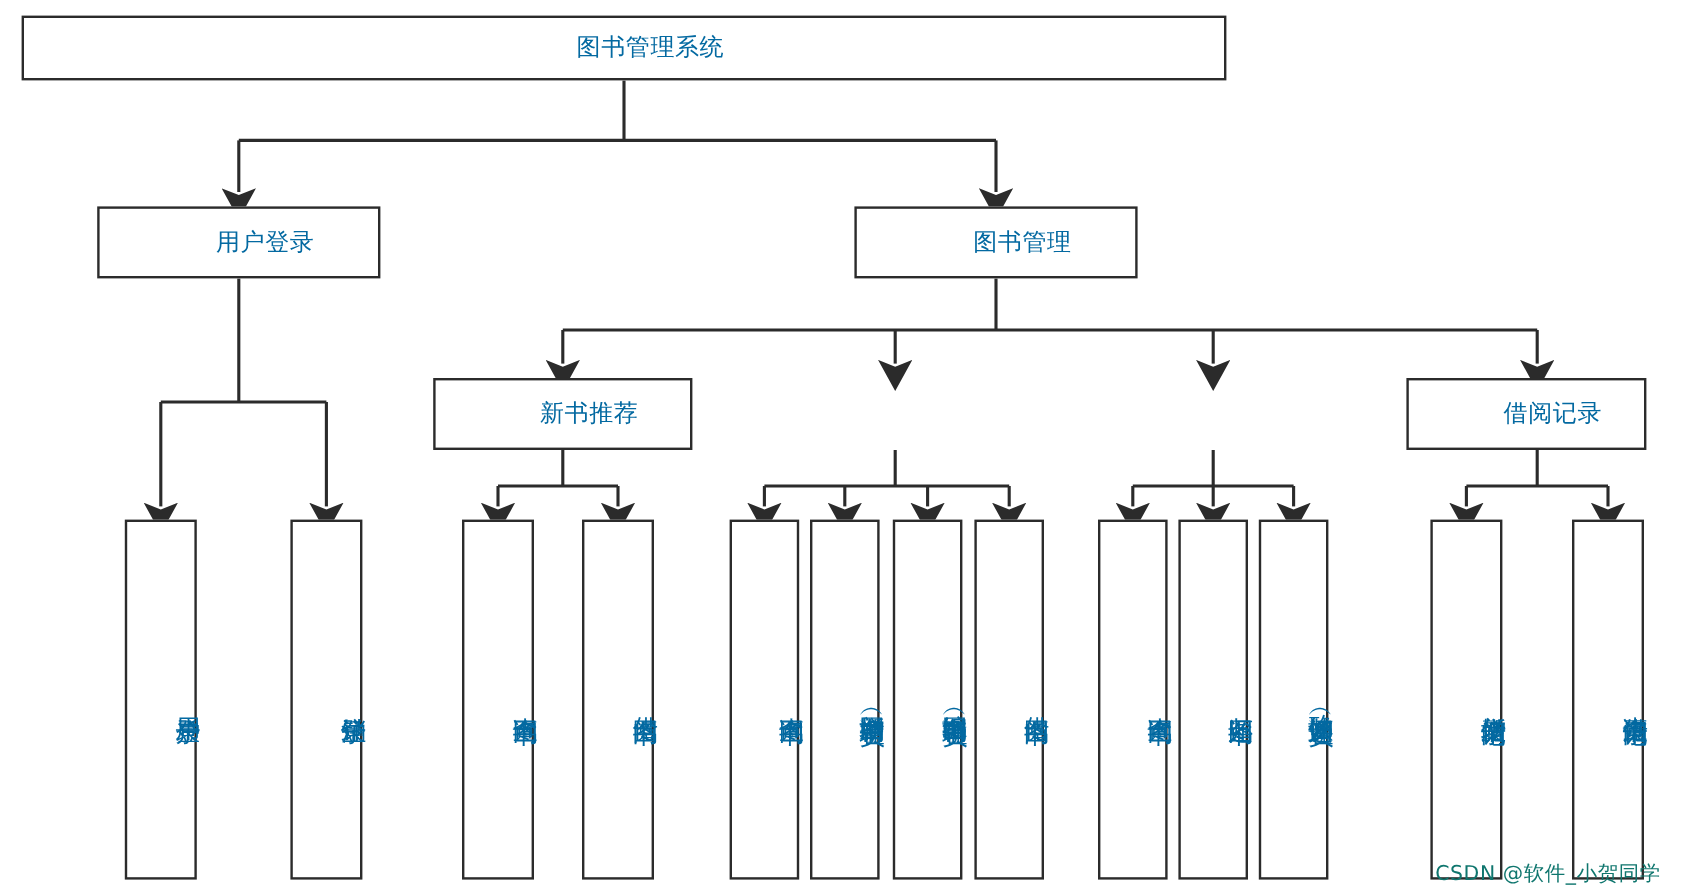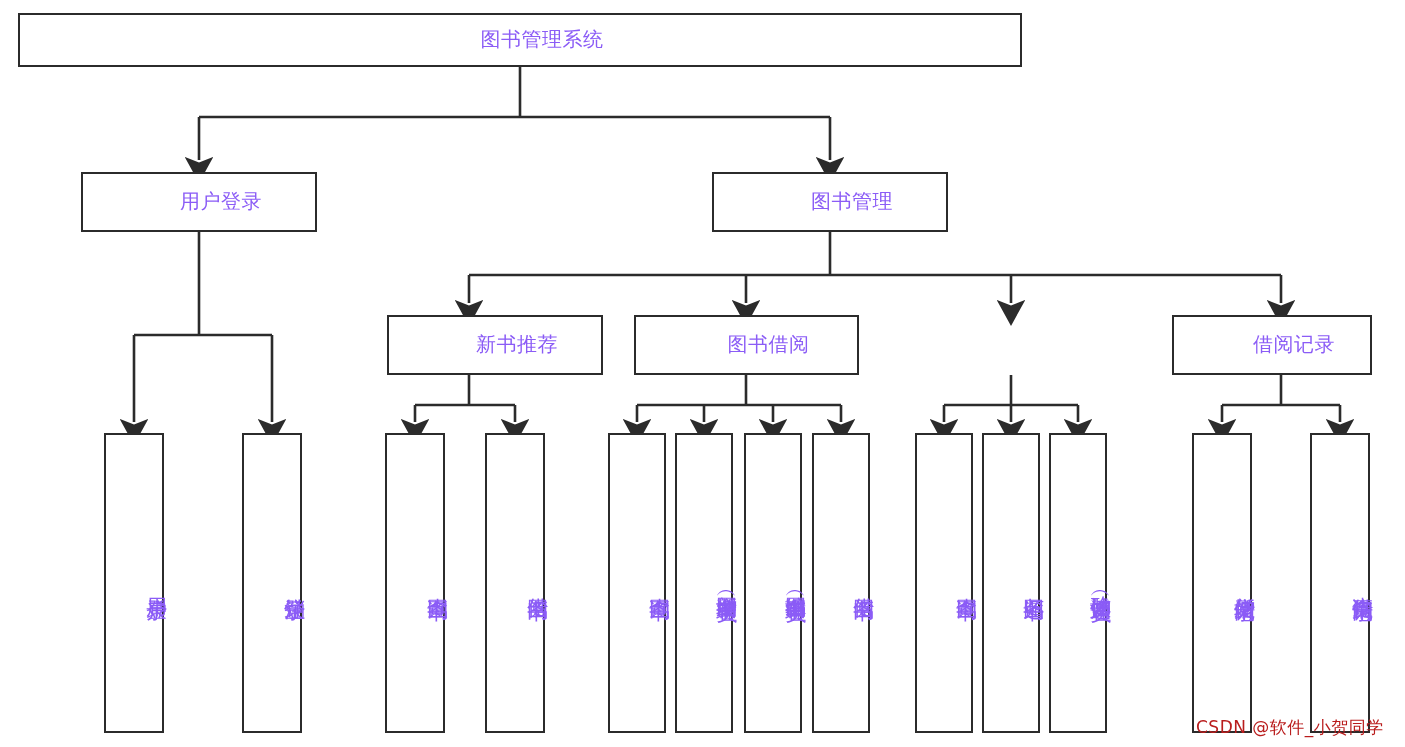--- a/index.html
+++ b/index.html
@@ -27,21 +27,21 @@
     pointer-events: none;
   }
   .node {
     position: absolute;
     box-sizing: border-box;
     background: #ffffff;
     border: 2px solid #2b2b2b;
     display: flex;
     align-items: center;
     justify-content: center;
-    color: #8b5cf6;
+    color: #0369a1;
     padding-left: 44px;
   }
   .node .label {
     display: block;
     text-align: center;
     line-height: 1.18;
   }
   
   .node.horiz .label {
     font-size: 20px;
@@ -61,21 +61,21 @@
     text-orientation: upright;
     font-size: 21px;
     line-height: 1.12;
     letter-spacing: 1px;
     max-height: 270px;
     white-space: normal;
   }
   .watermark {
     position: absolute;
     font-size: 17px;
-    color: #b91c1c;
+    color: #0f766e;
     white-space: nowrap;
     letter-spacing: 0.5px;
     font-family: "DejaVu Sans", "Liberation Sans", sans-serif;
   }
 </style>
 </head>
 <body>
 
 <div id="canvas">
 
@@ -134,27 +134,24 @@
   </div>
 
   <div class="node horiz" style="left:81px; top:172px; width:236px; height:60px;">
     <span class="label">用户登录</span>
   </div>
 
   <div class="node horiz" style="left:712px; top:172px; width:236px; height:60px;">
     <span class="label">图书管理</span>
   </div>
 
-  <div class="node horiz" style="left:361px; top:315px; width:216px; height:60px;margin-left:26px;">
+  <div class="node horiz" style="left:361px; top:315px; width:216px; height:60px;">
     <span class="label">新书推荐</span>
   </div>
 
-  <div class="node horiz" style="left:634px; top:315px; width:225px; height:60px;">
-    <span class="label">图书借阅</span>
-  </div>
 
 
   <div class="node horiz" style="left:1172px; top:315px; width:200px; height:60px;">
     <span class="label">借阅记录</span>
   </div>
 
   <div class="node vert" style="left:104px; top:433px; width:60px; height:300px;">
     <span class="label">用户登录</span>
   </div>
 

